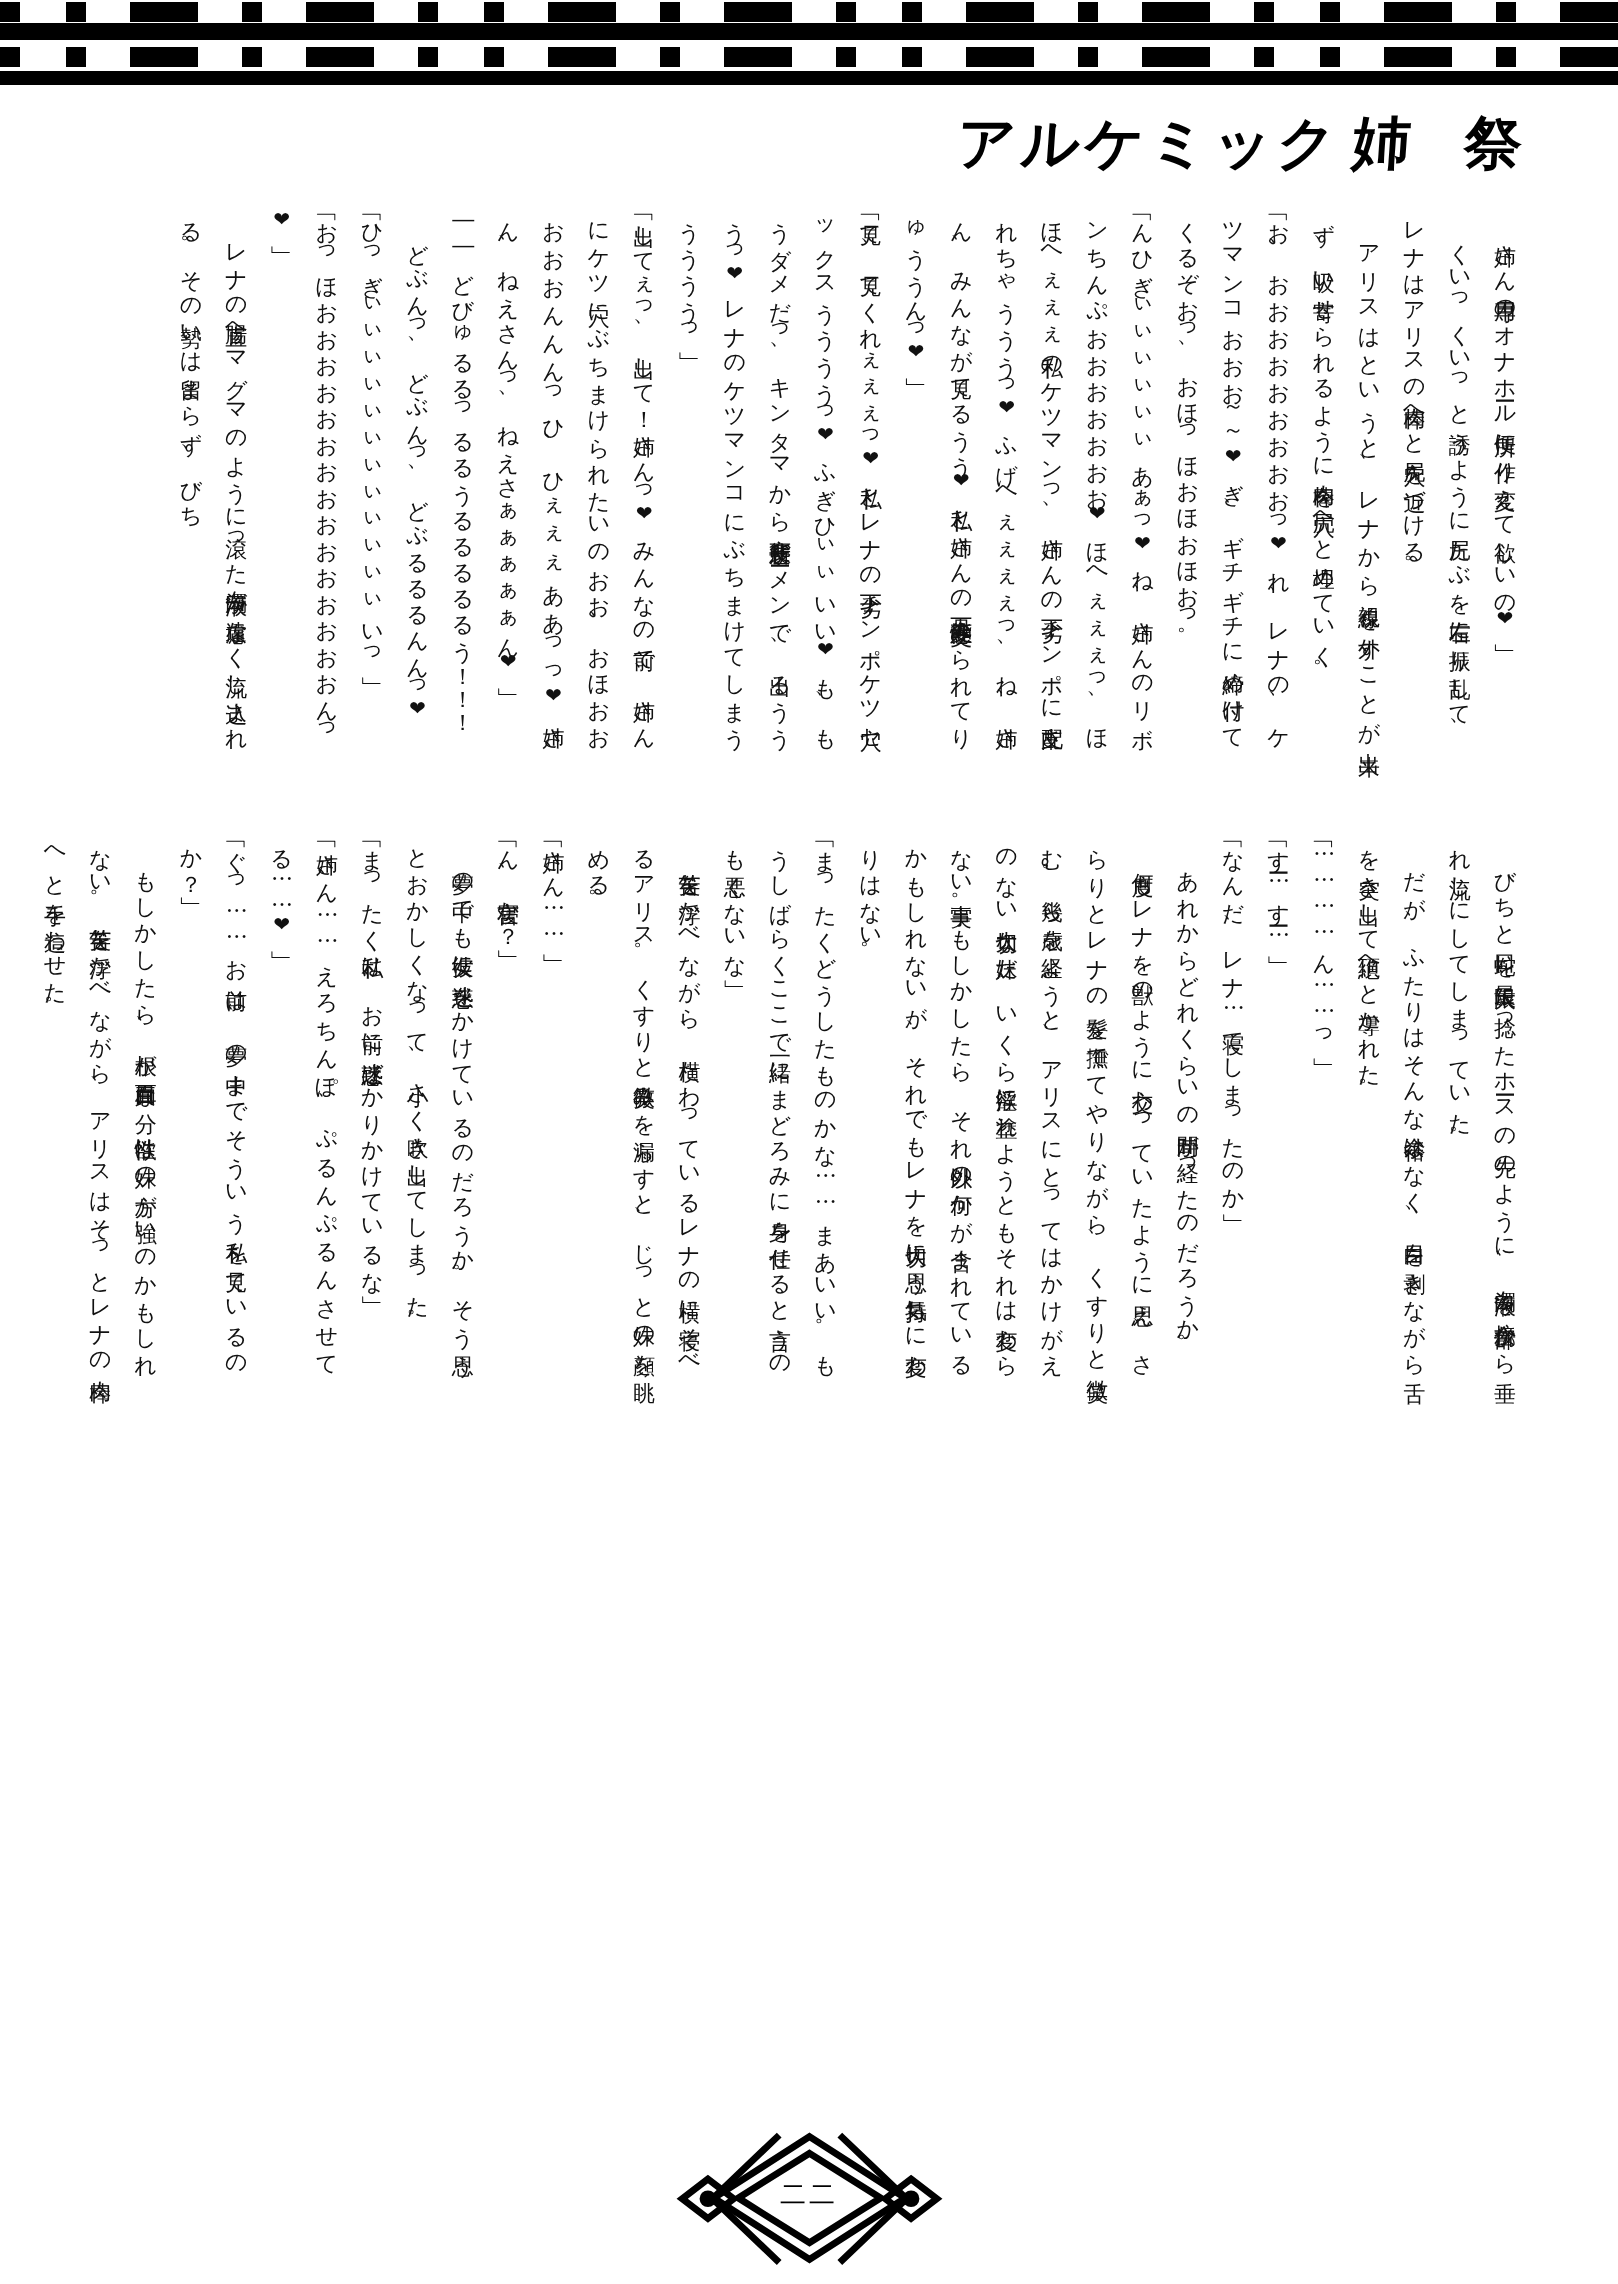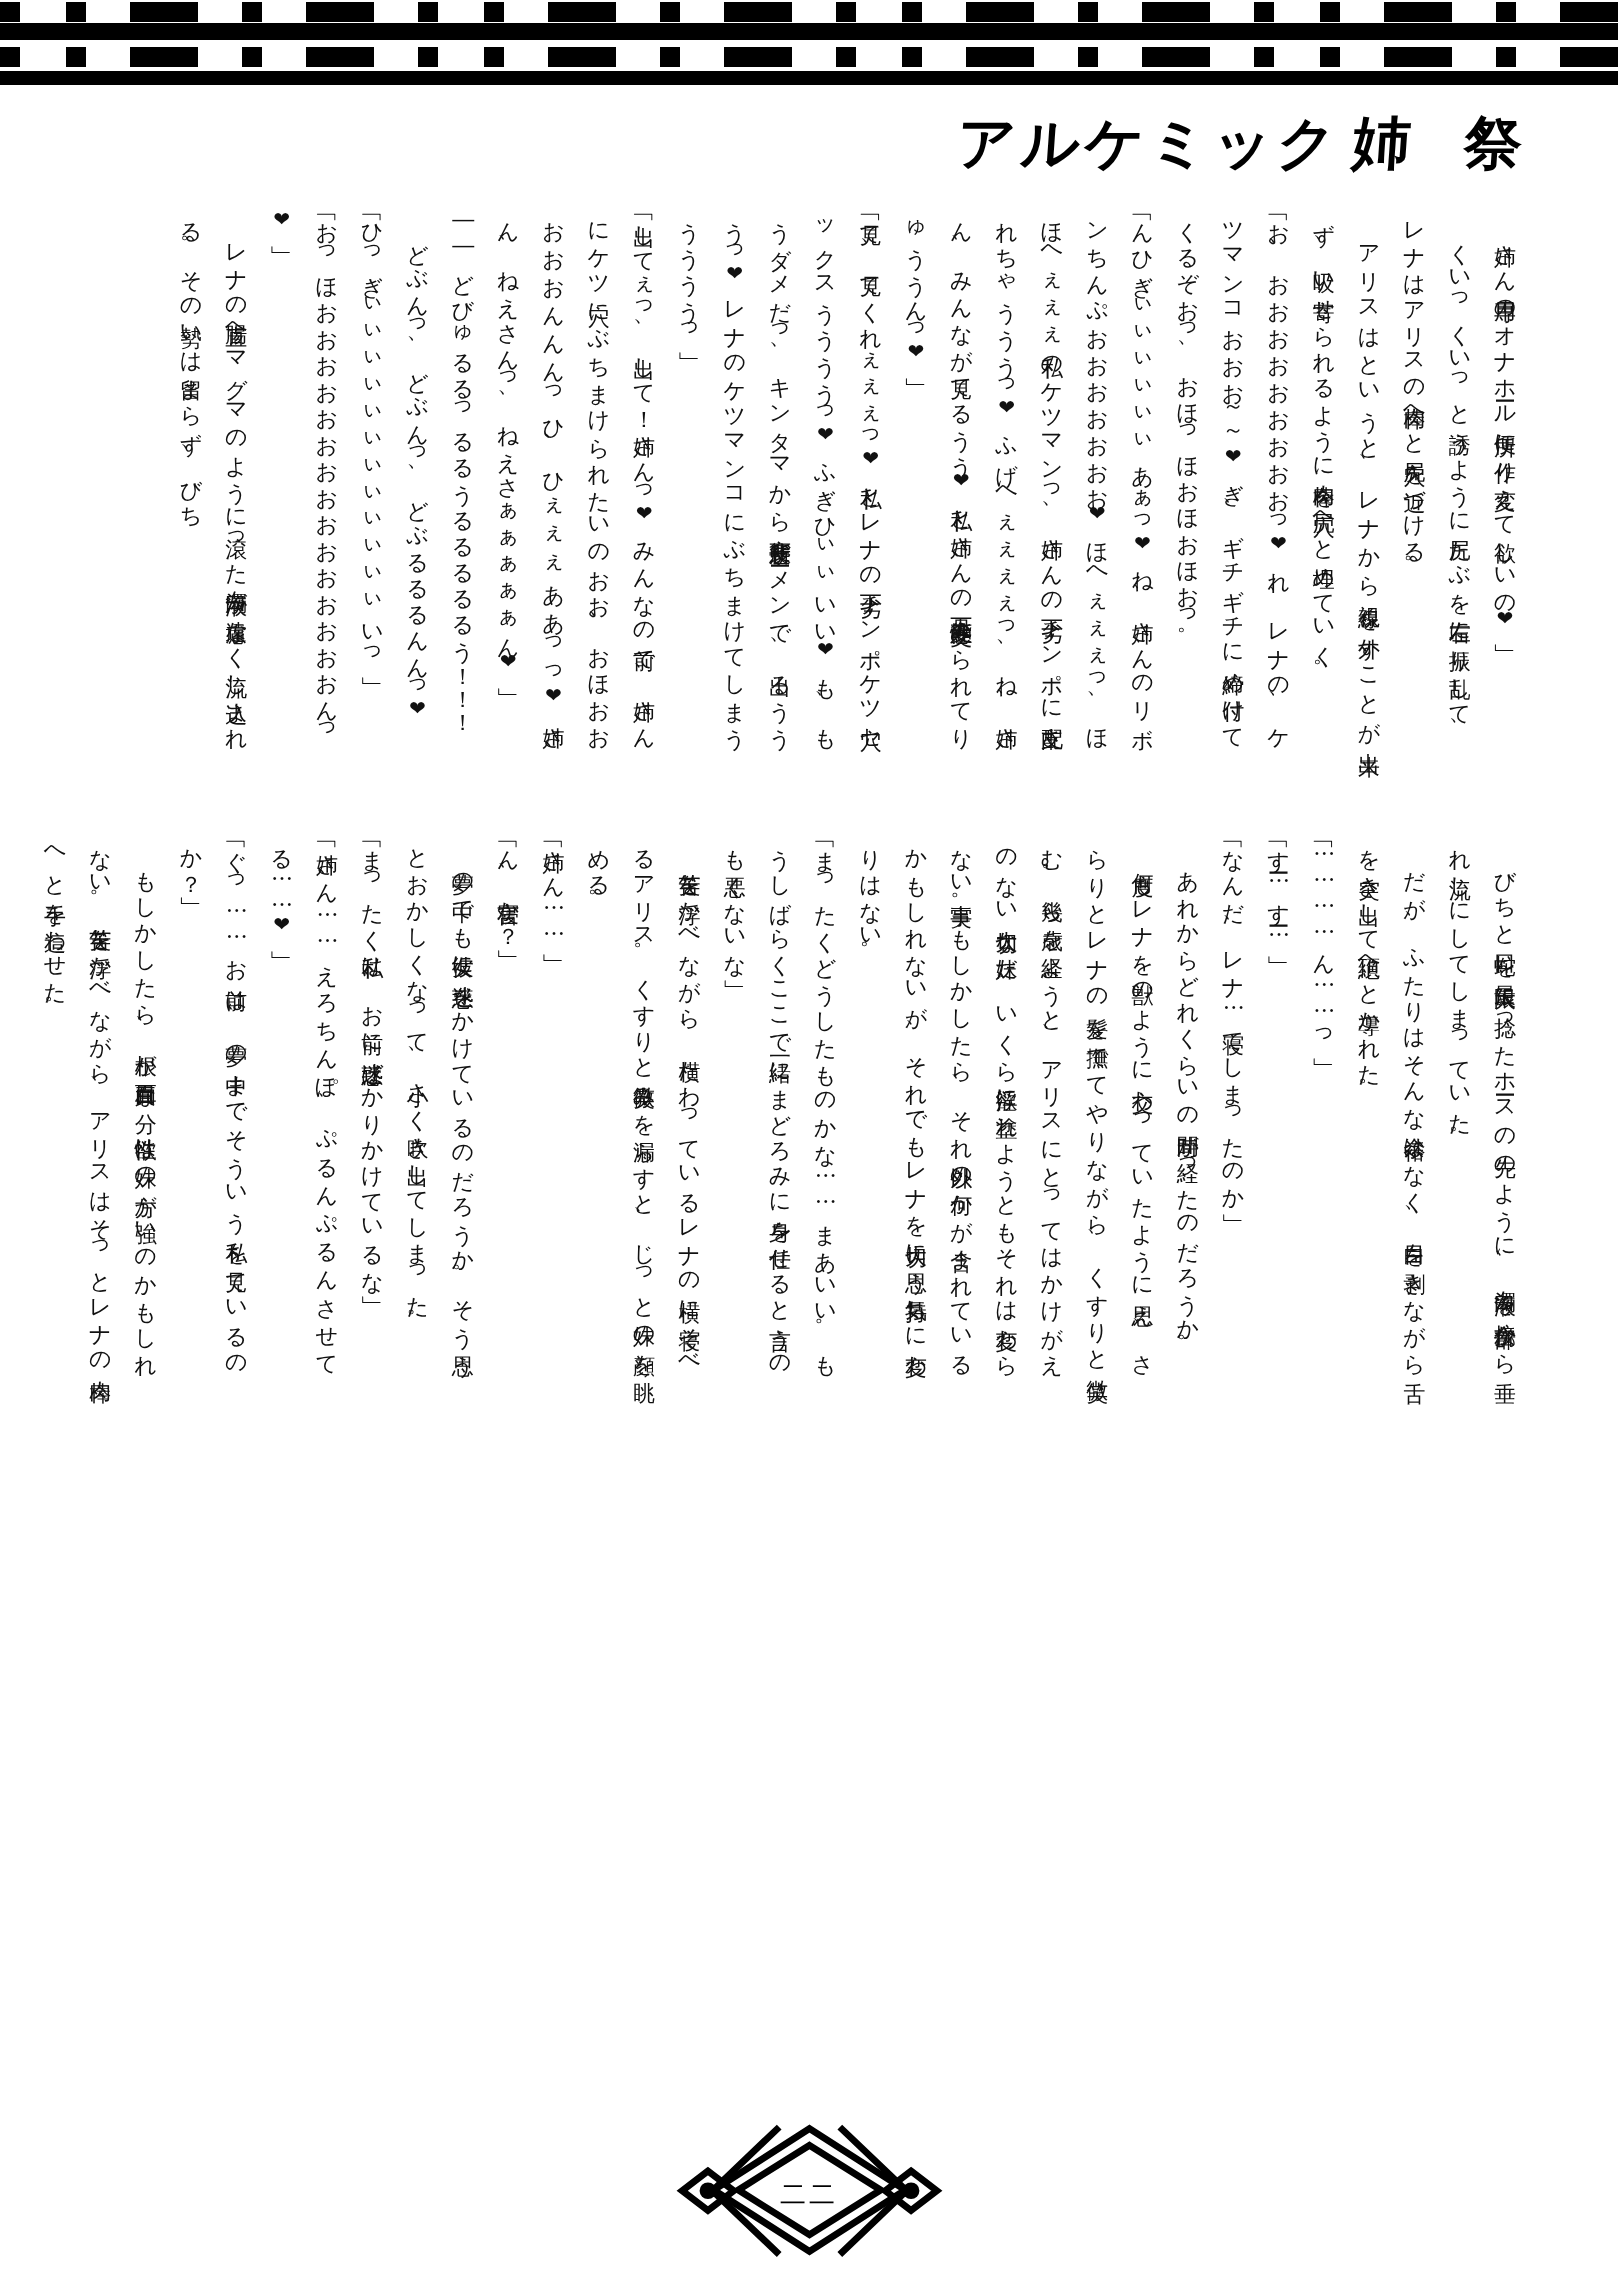--- a/index.html
+++ b/index.html
@@ -119,21 +119,21 @@
   }
 
   
   #page-ornament {
     position: absolute;
     left: 0;
     right: 0;
     bottom: 13.7px;
     height: 152px;
     display: flex;
-    align-items: flex-start;
+    align-items: flex-end;
     justify-content: center;
   }
   #page-number-label {
     position: absolute;
     left: 50%;
     top: 50%;
     transform: translate(-50%, -50%);
     font-family: "DejaVu Serif", "Liberation Serif", serif;
     font-size: 26px;
     letter-spacing: 3px;

